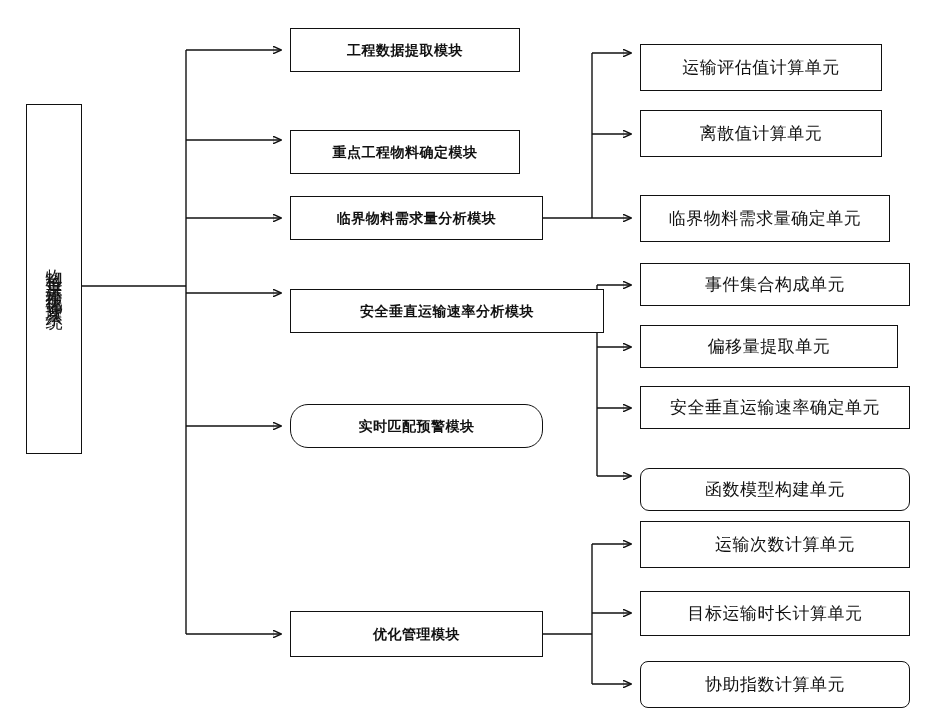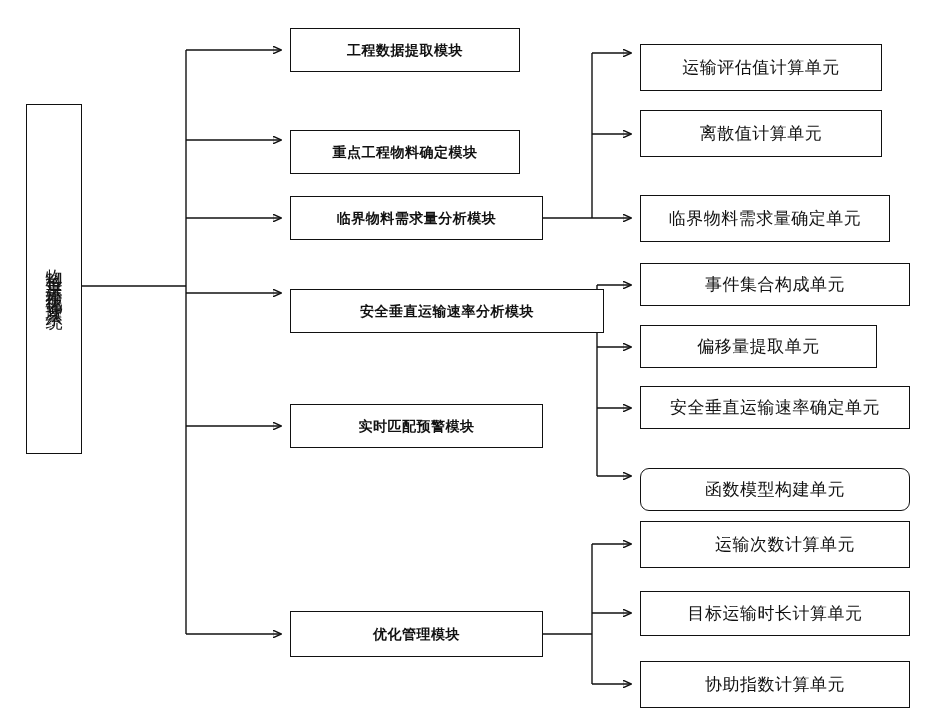--- a/index.html
+++ b/index.html
@@ -144,51 +144,51 @@
   </div>
   <div class="node module-node" style="top:130px; width:230px; height:44px;">
     <span class="label">重点工程物料确定模块</span>
   </div>
   <div class="node module-node" style="top:196px; width:253px; height:44px;">
     <span class="label">临界物料需求量分析模块</span>
   </div>
   <div class="node module-node" style="top:289px; width:314px; height:44px;">
     <span class="label">安全垂直运输速率分析模块</span>
   </div>
-  <div class="node module-node" style="top:404px; width:253px; height:44px;">
+  <div class="node module-node" style="top:404px; width:253px; height:44px;border-radius:18px;">
     <span class="label">实时匹配预警模块</span>
   </div>
   <div class="node module-node" style="top:611px; width:253px; height:46px;">
     <span class="label">优化管理模块</span>
   </div>
 
   <div class="node unit-node" style="top:44px; width:242px; height:47px;">
     <span class="label">运输评估值计算单元</span>
   </div>
   <div class="node unit-node" style="top:110px; width:242px; height:47px;">
     <span class="label">离散值计算单元</span>
   </div>
   <div class="node unit-node" style="top:195px; width:250px; height:47px;">
     <span class="label">临界物料需求量确定单元</span>
   </div>
   <div class="node unit-node" style="top:263px; width:270px; height:43px;">
     <span class="label">事件集合构成单元</span>
   </div>
-  <div class="node unit-node" style="top:325px; width:237px; height:43px;">
+  <div class="node unit-node" style="top:325px; width:258px; height:43px;">
     <span class="label">偏移量提取单元</span>
   </div>
   <div class="node unit-node" style="top:386px; width:270px; height:43px;">
     <span class="label">安全垂直运输速率确定单元</span>
   </div>
   <div class="node unit-node" style="top:468px; width:270px; height:43px;border-radius:9px;">
     <span class="label">函数模型构建单元</span>
   </div>
   <div class="node unit-node" style="top:521px; width:270px; height:47px;padding-left:20px;">
     <span class="label">运输次数计算单元</span>
   </div>
   <div class="node unit-node" style="top:591px; width:270px; height:45px;">
     <span class="label">目标运输时长计算单元</span>
   </div>
-  <div class="node unit-node" style="top:661px; width:270px; height:47px;">
+  <div class="node unit-node" style="top:661px; width:270px; height:47px;border-radius:8px;">
     <span class="label">协助指数计算单元</span>
   </div>
 
 </div>
 
 </body></html>

